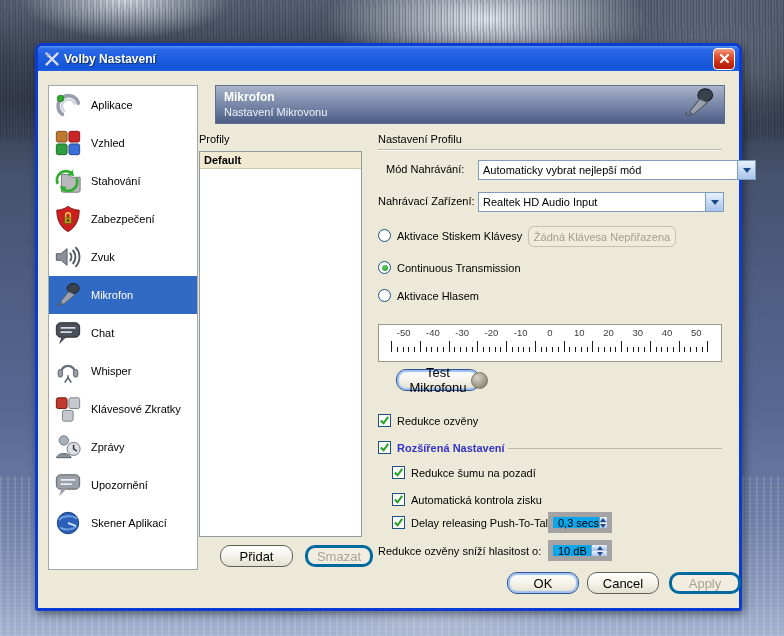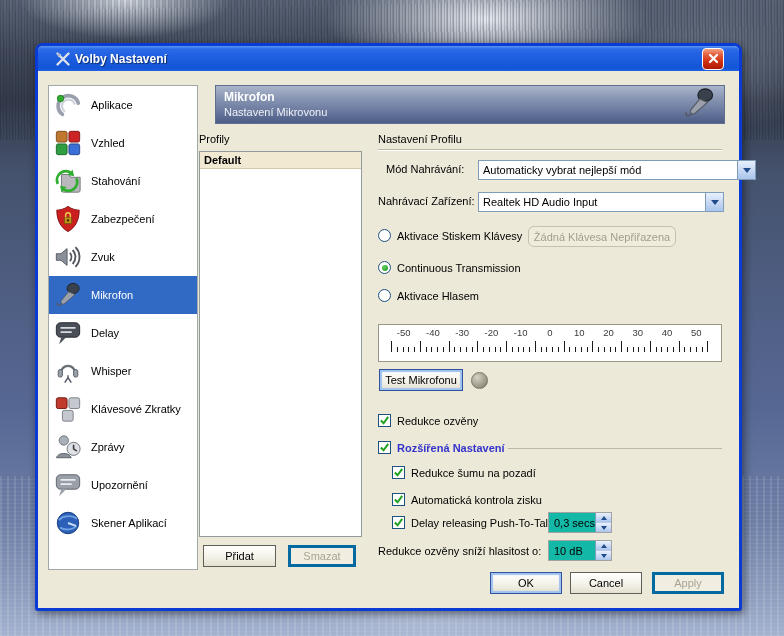--- a/index.html
+++ b/index.html
@@ -16,21 +16,21 @@
     repeating-linear-gradient(90deg, rgba(15,20,30,.35) 0 1px, transparent 1px 3px),
     repeating-linear-gradient(88deg, rgba(40,50,65,.3) 0 2px, transparent 2px 6px);}
   .tex-water{position:absolute;left:0;bottom:0;width:100%;height:160px;opacity:.55;background:
     repeating-linear-gradient(90deg, rgba(255,255,255,.22) 0 2px, transparent 2px 7px),
     repeating-linear-gradient(0deg, rgba(255,255,255,.12) 0 1px, transparent 1px 4px),
     radial-gradient(ellipse 200px 60px at 55% 85%, rgba(255,255,255,.35), transparent 70%);}
 
   
   .dialog{position:absolute;left:35px;top:43px;width:701px;height:562px;border:3px solid #0a3bd4;
     border-radius:8px 8px 3px 3px;background:#ece9d8;box-shadow:2px 3px 8px rgba(0,0,0,.45);}
-  .titlebar{position:relative;height:25px;border-radius:5px 5px 0 0;display:flex;align-items:center;padding:0 15px;
+  .titlebar{position:relative;height:25px;border-radius:5px 5px 0 0;display:flex;align-items:center;padding:0 4px;
     background:linear-gradient(180deg,#5a96f2 0%,#2a6ae8 12%,#1f5fe0 45%,#1355d8 88%,#2061e2 100%);}
   .title-icon{width:16px;height:16px;margin:0 4px 0 2px;flex:0 0 auto;}
   .title-text{color:#fff;font-weight:bold;font-size:12px;text-shadow:1px 1px 1px rgba(0,0,0,.5);flex:1;}
   .close-btn{width:20px;height:20px;border:1px solid #fff;border-radius:4px;cursor:pointer;flex:0 0 auto;
     background:linear-gradient(180deg,#f3a183 0%,#e3603f 28%,#d03212 62%,#ae1b03 100%);
     display:flex;align-items:center;justify-content:center;}
   .body{position:relative;width:695px;height:531px;background:#ece9d8;}
 
   
   .sidebar{position:absolute;left:10px;top:14px;width:148px;height:483px;background:#fff;
@@ -52,23 +52,23 @@
 
   .lbl{position:absolute;font-size:11px;color:#000;white-space:nowrap;}
   .rule{position:absolute;height:0;border-top:1px solid #bcb8a4;border-bottom:1px solid #fff;}
 
   
   .listbox{position:absolute;left:161px;top:80px;width:161px;height:384px;background:#fff;border:1px solid #919b9c;overflow:hidden;}
   .list-item{font-size:11px;padding:2px 4px;cursor:pointer;}
   .list-item.selected{background:#f2e9d2;border-bottom:1px solid #cfc7ae;font-weight:bold;}
 
   
-  .btn{position:absolute;font-size:11px;color:#000;text-align:center;cursor:pointer;border-radius:0;
+  .btn{position:absolute;font-size:13px;color:#000;text-align:center;cursor:pointer;border-radius:10px;
     border:1px solid #5f5f58;background:linear-gradient(180deg,#ffffff 0%,#f4f2e8 55%,#e3e0d0 100%);
-    display:flex;align-items:center;justify-content:center;box-sizing:border-box;}
+    display:flex;align-items:center;justify-content:center;box-sizing:border-box;margin-left:17px;}
   .btn.focused{border:1px solid #31539c;box-shadow:inset 0 0 1px 2px #9ec1f0;}
   .btn.disabled{border:3px solid #0369a1;background:#f1eee1;color:#aaa293;cursor:default;}
 
   
   .combo{position:absolute;height:20px;background:#fff;border:1px solid #7f9db9;box-sizing:border-box;
     display:flex;align-items:center;cursor:pointer;}
   .combo-value{flex:1;font-size:11px;padding:0 4px;white-space:nowrap;overflow:hidden;}
   .combo-arrow{width:17px;height:100%;border-left:1px solid #7f9db9;border-radius:0 1px 1px 0;
     background:linear-gradient(180deg,#e8f0fc 0%,#ccdcf5 45%,#aac4ec 100%);
     display:flex;align-items:center;justify-content:center;}
@@ -91,21 +91,21 @@
   .tick.major{height:11px;}
   .tick.minor{height:5px;}
 
   .indicator{position:absolute;left:433px;top:301px;width:17px;height:17px;border-radius:50%;
     background:radial-gradient(circle at 35% 30%,#d6d2c6,#96917f 70%,#767160);border:1px solid #7a7565;box-sizing:border-box;}
 
   .blue-label{color:#3333cc;font-weight:bold;}
   .adv-rule{position:absolute;height:0;border-top:1px solid #bcb8a4;}
 
   
-  .spin{position:absolute;width:64px;height:21px;background:#14b8a6;border:1px solid #a3a3a3;box-sizing:border-box;display:flex;}
+  .spin{position:absolute;width:64px;height:21px;background:#0ea5e9;border:5px solid #a3a3a3;box-sizing:border-box;display:flex;}
   .spin-val{flex:1;font-size:11px;display:flex;align-items:center;padding-left:5px;white-space:nowrap;}
   .spin-btns{width:15px;display:flex;flex-direction:column;border-left:1px solid #7f9db9;}
   .spin-b{flex:1;display:flex;align-items:center;justify-content:center;cursor:pointer;
     background:linear-gradient(180deg,#e8f0fc 0%,#cddcf5 50%,#abc5ec 100%);}
   .spin-b + .spin-b{border-top:1px solid #b9cbe8;}
   .tri-up-s{width:0;height:0;border-left:3px solid transparent;border-right:3px solid transparent;border-bottom:4px solid #1f4a8a;}
   .tri-down-s{width:0;height:0;border-left:3px solid transparent;border-right:3px solid transparent;border-top:4px solid #1f4a8a;}
 
   .hotkey-btn{position:absolute;left:490px;top:155px;width:148px;height:21px;border:1px solid #c6c0ac;border-radius:6px;
     background:#f0ecdc;color:#a39d8c;font-size:11px;display:flex;align-items:center;justify-content:center;box-sizing:border-box;}
@@ -203,21 +203,21 @@
             <span class="side-label">Mikrofon</span>
           </div>
           <div class="side-item">
             <span class="side-icon">
               <svg viewBox="0 0 30 30">
                 <rect x="2.5" y="4" width="25" height="15.5" rx="4.5" fill="#4a4f58" stroke="#23262c"></rect>
                 <path d="M8 19 l-2.5 8 8 -8 z" fill="#4a4f58"></path>
                 <path d="M7 9.5 h16 M7 14 h12" stroke="#d8dce2" stroke-width="2"></path>
               </svg>
             </span>
-            <span class="side-label">Delay</span>
+            <span class="side-label">Chat</span>
           </div>
           <div class="side-item">
             <span class="side-icon">
               <svg viewBox="0 0 30 30">
                 <path d="M7.5 17 a7.5 7.5 0 0 1 15 0" fill="none" stroke="#6a7078" stroke-width="2.6"></path>
                 <rect x="4.5" y="13.5" width="4.5" height="8" rx="2" fill="#9aa0aa" stroke="#565a64"></rect>
                 <rect x="21" y="13.5" width="4.5" height="8" rx="2" fill="#9aa0aa" stroke="#565a64"></rect>
                 <path d="M11.5 27.5 l3.5 -5.5 3.5 5.5 M15 22 v-2.5" stroke="#565a64" stroke-width="1.6" fill="none"></path>
               </svg>
             </span>

